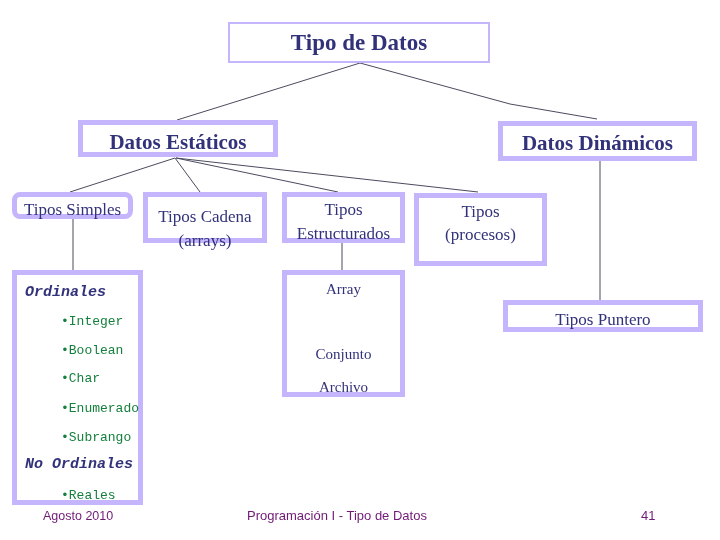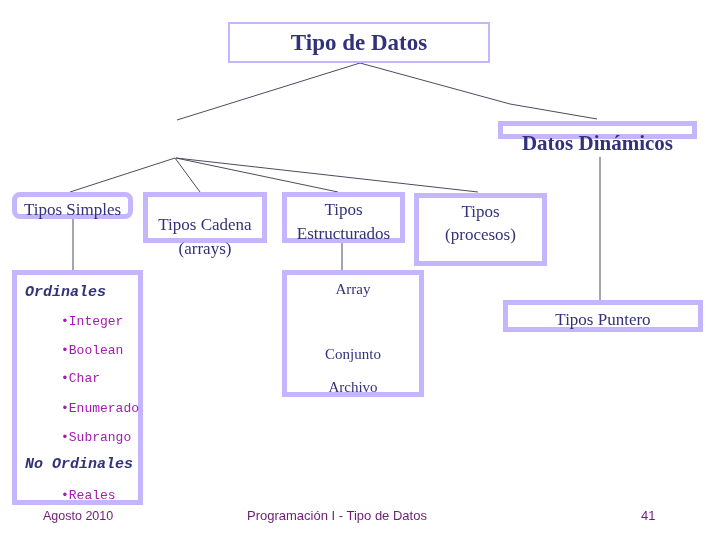--- a/index.html
+++ b/index.html
@@ -11,35 +11,35 @@
   .box{
     position:absolute;box-sizing:border-box;background:#ffffff;
     border:5px solid #c4b5fd;color:#32327a;text-align:center;z-index:2;
   }
   .title-box{
     left:228px;top:22px;width:262px;height:41px;border-width:2px;
     font-size:23px;font-weight:bold;line-height:37px;
   }
   .l2-box{font-size:21px;font-weight:bold;line-height:35px;}
   .estaticos-box{left:78px;top:120px;width:200px;height:37px;}
-  .dinamicos-box{left:498px;top:121px;width:199px;height:18px;line-height:34px;}
+  .dinamicos-box{left:498px;top:121px;width:199px;height:40px;line-height:34px;}
   .l3-box{font-size:17px;line-height:24px;}
   .simples-box{left:12px;top:192px;width:121px;height:27px;line-height:25px;border-radius:8px;}
-  .cadena-box{left:143px;top:192px;width:124px;height:51px;padding-top:16px;}
+  .cadena-box{left:143px;top:192px;width:124px;height:51px;padding-top:8px;}
   .estructurados-box{left:282px;top:192px;width:123px;height:51px;padding-top:1px;}
   .procedimiento-box{left:414px;top:193px;width:133px;height:73px;line-height:23px;padding-top:2px;}
   .puntero-box{left:503px;top:300px;width:200px;height:32px;font-size:17px;line-height:30px;}
   .ordinales-box{left:12px;top:270px;width:131px;height:235px;text-align:left;font-family:Liberation Mono, monospace;}
-  .detail-box{left:282px;top:270px;width:142px;height:127px;}
+  .detail-box{left:282px;top:270px;width:123px;height:127px;}
   .ord-header{
     position:absolute;left:8px;font-size:15px;font-weight:bold;font-style:italic;
     color:#32327a;white-space:nowrap;
   }
   .ord-item{
-    position:absolute;left:44px;font-size:13px;color:#a21caf;white-space:nowrap;
+    position:absolute;left:44px;font-size:13px;color:#15803d;white-space:nowrap;
   }
   .ord-item .bullet{font-size:13px;}
   .det-row{
     position:absolute;left:0;width:100%;text-align:center;font-size:15px;color:#32327a;
   }
   .footer-text{
     position:absolute;z-index:2;font-family:"Liberation Sans","DejaVu Sans",sans-serif;
     color:#701a75;white-space:nowrap;
   }
   .footer-date{left:43px;top:509px;font-size:12.5px;}
@@ -62,20 +62,23 @@
       <line x1="600" y1="157" x2="600" y2="300"></line>
       <line x1="73" y1="219" x2="73" y2="270"></line>
       <line x1="342" y1="243" x2="342" y2="270"></line>
     </g>
   </svg>
 
   <div class="box title-box">
     <span>Tipo de Datos</span>
   </div>
 
+  <div class="box l2-box estaticos-box">
+    <span>Datos Estáticos</span>
+  </div>
 
   <div class="box l2-box dinamicos-box">
     <span>Datos Dinámicos</span>
   </div>
 
   <div class="box l3-box simples-box">
     <div>Tipos Simples</div>
   </div>
 
   <div class="box l3-box cadena-box">

